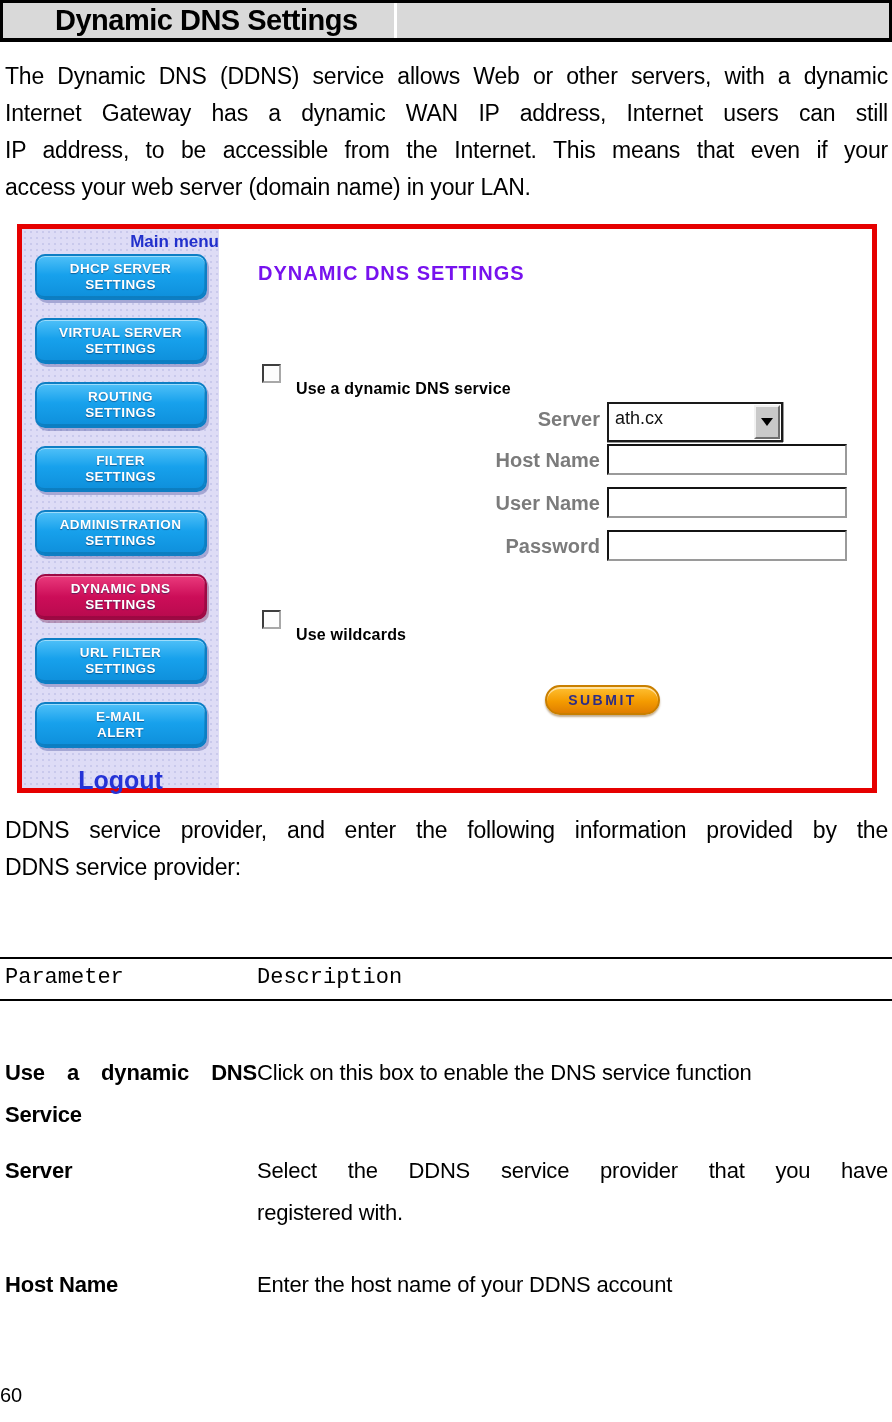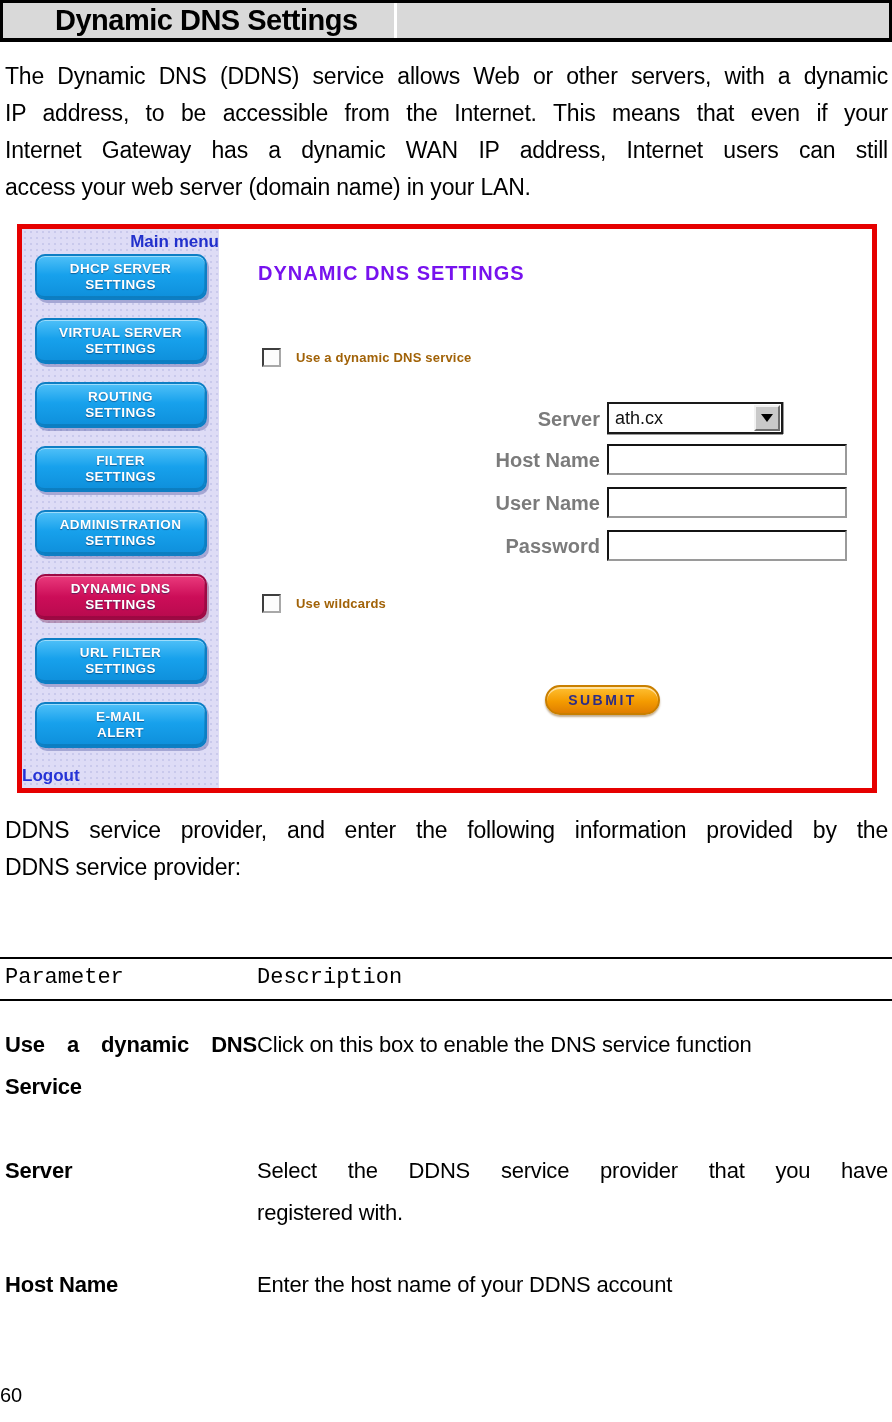--- a/index.html
+++ b/index.html
@@ -49,49 +49,49 @@
   }
   .menu-btn .btn-label {
     color:#fff; font-weight:bold; font-size:13.5px; line-height:16px;
     letter-spacing:.4px; white-space:pre-line; text-shadow:0 1px 1px rgba(0,40,90,.55);
   }
   .menu-btn.active {
     background:linear-gradient(180deg,#ea3a7c 0%, #cc0d58 50%, #b80a4e 100%);
     border-color:#9d0a44;
     box-shadow: inset 0 1px 0 rgba(255,255,255,.35), inset -1px -2px 0 rgba(0,0,0,.15), 2px 3px 0 rgba(110,20,70,.35);
   }
-  .logout { margin-top:16px; font-size:17px; font-weight:bold; color:#2533d6; cursor:pointer; }
+  .logout { margin-top:16px; text-align:center; font-size:25px; font-weight:bold; color:#2533d6; cursor:pointer; }
 
   .ui-main { position:absolute; left:197px; right:0; top:0; bottom:0; background:#fff; }
   .ui-heading {
     position:absolute; left:39px; top:33px; font-size:20px; font-weight:bold;
     color:#7712ee; letter-spacing:1px; white-space:nowrap;
   }
   .cb-row { position:absolute; left:43px; display:flex; align-items:center; gap:15px; }
   #cb-row-ddns { top:119px; }
   #cb-row-wild { top:365px; }
   .cb {
     width:19px; height:19px; background:#fdfdfd; display:inline-block; cursor:pointer;
     border:2px solid; border-color:#3e3e3e #a8a8a8 #a8a8a8 #3e3e3e;
   }
-  .cb-label { font-size:13px; font-weight:bold; color:#a16207; letter-spacing:.2px; white-space:nowrap; }
+  .cb-label { font-size:16px; font-weight:bold; color:#000000; letter-spacing:.2px; white-space:nowrap;margin-top:32px; }
 
   .form-row { position:absolute; left:0; height:33px; }
   #row-server { top:173px; } #row-host { top:214px; } #row-user { top:257px; } #row-pwd { top:300px; }
   .f-label {
     position:absolute; left:0; width:381px; text-align:right; top:50%; transform:translateY(-50%);
     font-size:20px; font-weight:bold; color:#7b7b7b; white-space:nowrap;
   }
   .text-input {
     position:absolute; left:388px; top:1px; width:240px; height:31px;
     border:2px solid; border-color:#141414 #9a9a9a #9a9a9a #141414;
     background:#fff; font:18px "Liberation Sans", sans-serif; padding:0 5px; outline:none;
   }
   .select {
-    position:absolute; left:388px; top:0; width:176px; height:32px;
+    position:absolute; left:388px; top:0; width:176px; height:40px;
     border:2px solid #1a1a1a; background:#fff; cursor:pointer;
     box-shadow:0 1px 0 #999, 1px 0 0 #999;
   }
   .select-value { position:absolute; left:6px; top:4px; font-size:18px; color:#111; }
   .select-arrow {
     position:absolute; right:1px; top:1px; bottom:1px; width:26px;
     background:#c9c9c9; border:2px solid; border-color:#f2f2f2 #6e6e6e #6e6e6e #f2f2f2;
     display:flex; align-items:center; justify-content:center; cursor:pointer;
   }
   .tri { width:0; height:0; border-left:6px solid transparent; border-right:6px solid transparent; border-top:8px solid #000; }
@@ -104,38 +104,38 @@
     text-align:center; line-height:25px;
     box-shadow: inset 0 2px 0 rgba(255,255,255,.55), 0 2px 2px rgba(120,70,0,.45);
   }
 
   
   .rule { position:absolute; left:0; width:892px; height:2px; background:#000; }
   #rule-top { top:957px; } #rule-bottom { top:999px; }
   .doc-grid { position:absolute; left:5px; width:883px; display:grid; grid-template-columns:252px 1fr; }
   #tbl-header { top:963px; font-size:22px; line-height:30px;font-family:Liberation Mono, monospace; }
   .doc-row { font-size:22px; line-height:42px; letter-spacing:-0.2px; }
-  #row1 { top:1024px; } #row2 { top:1150px; } #row3 { top:1264px; }
+  #row1 { top:1052px; } #row2 { top:1150px; } #row3 { top:1264px; }
   .param { font-weight:bold; }
   .param .line, .desc .line { width:100%; }
 
   .page-number { position:absolute; top:1384px; left:0; width:892px; text-align:left; font-size:20px; }
 </style>
 </head>
 <body>
 
 <div class="title-bar">
   <span class="title-text">Dynamic DNS Settings</span>
   <span class="title-divider"></span>
 </div>
 
 <div class="para" id="para1">
   <div class="line j">The Dynamic DNS (DDNS) service allows Web or other servers, with a dynamic</div>
+  <div class="line j">Internet Gateway has a dynamic WAN IP address, Internet users can still</div>
   <div class="line j">IP address, to be accessible from the Internet. This means that even if your</div>
-  <div class="line j">Internet Gateway has a dynamic WAN IP address, Internet users can still</div>
   <div class="line">access your web server (domain name) in your LAN.</div>
 </div>
 
 <div class="frame">
   <div class="sidebar">
     <div class="menu-title">Main menu</div>
 
     <div class="menu-btn">
       <span class="btn-label">DHCP SERVER
 SETTINGS</span>

